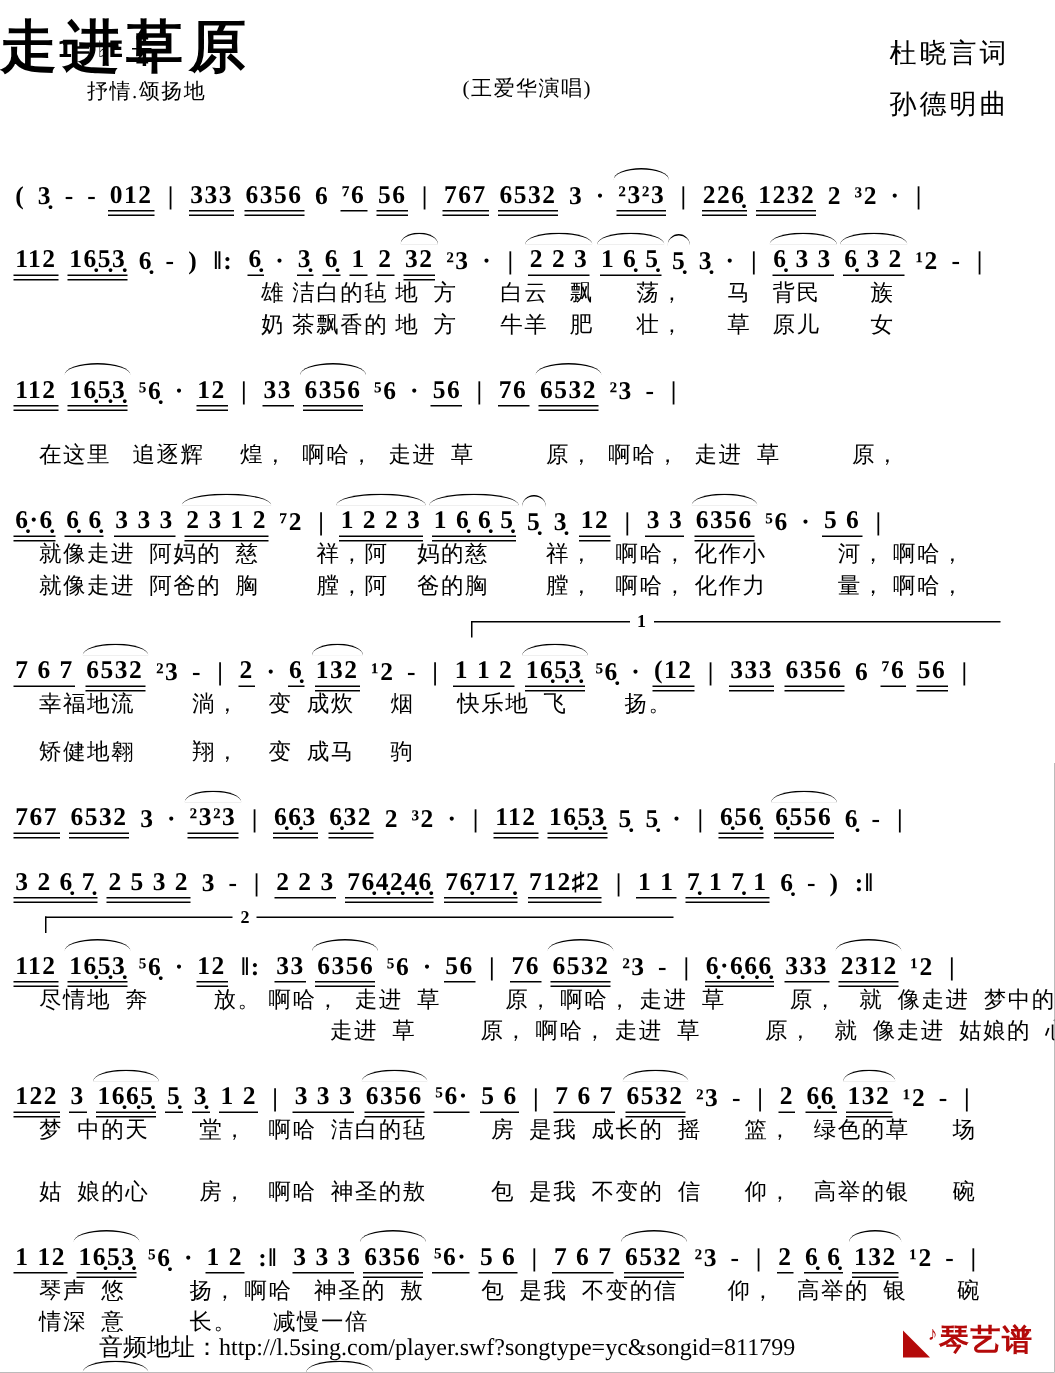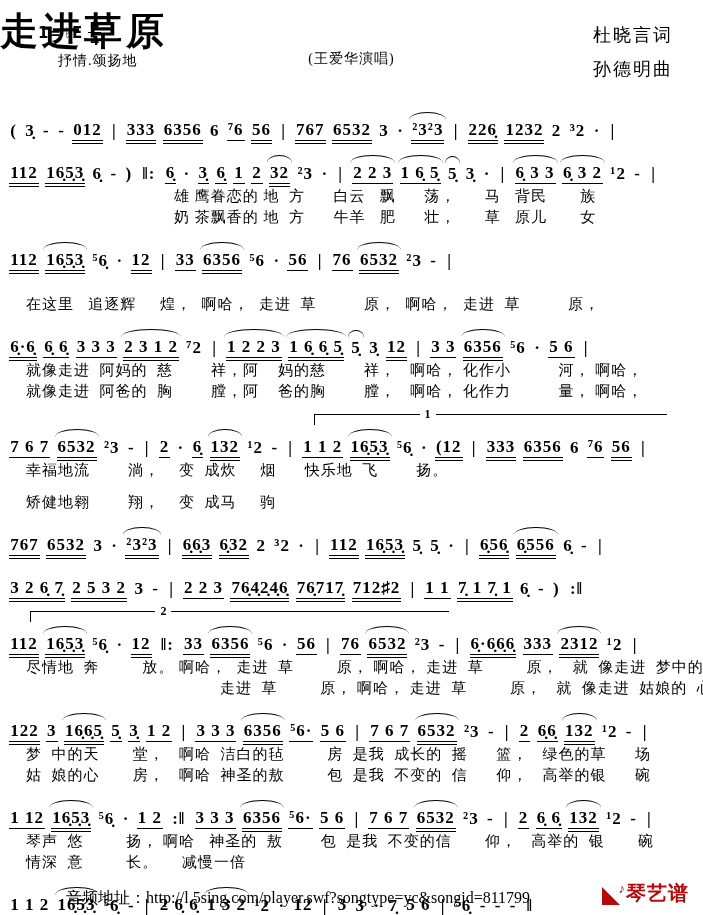--- a/index.html
+++ b/index.html
@@ -115,21 +115,21 @@
         <span class="tok slur">5̣</span>
         <span class="tok">3̣</span>
         <span class="tok">·</span>
         <span class="tok bar">|</span>
         <span class="tok u1 slur">6̣ 3 3</span>
         <span class="tok u1 slur">6̣ 3 2</span>
         <span class="tok">¹2</span>
         <span class="tok">-</span>
         <span class="tok bar">|</span>
       </div>
-      <div class="lyric-line" style="padding-left: 168px;">雄 鹰眷恋的 地  方      白云   飘      荡，      马   背民       族</div>
+      <div class="lyric-line" style="padding-left: 168px;">雄 洁白的毡 地  方      白云   飘      荡，      马   背民       族</div>
       <div class="lyric-line" style="padding-left: 168px;">奶 茶飘香的 地  方      牛羊   肥      壮，      草   原儿       女</div>
       <div class="music-line">
         <span class="tok u2">112</span>
         <span class="tok u2 slur">16̣5̣3̣</span>
         <span class="tok">⁵6̣</span>
         <span class="tok">·</span>
         <span class="tok u2">12</span>
         <span class="tok bar">|</span>
         <span class="tok u1">33</span>
         <span class="tok u2 slur">6356</span>
@@ -290,21 +290,21 @@
         <span class="tok">-</span>
         <span class="tok bar">|</span>
         <span class="tok u1">2</span>
         <span class="tok u1">6̣6̣</span>
         <span class="tok u2 slur">132</span>
         <span class="tok">¹2</span>
         <span class="tok">-</span>
         <span class="tok bar">|</span>
       </div>
       <div class="lyric-line" style="padding-left: 20px;">梦  中的天       堂，   啊哈  洁白的毡         房  是我  成长的  摇      篮，   绿色的草      场</div>
-      <div class="lyric-line" style="padding-left: 20px;">姑  娘的心       房，   啊哈  神圣的敖         包  是我  不变的  信      仰，   高举的银      碗</div>
+      <div class="lyric-line" style="padding-left: 20px; margin-top: 20px;">姑  娘的心       房，   啊哈  神圣的敖         包  是我  不变的  信      仰，   高举的银      碗</div>
       <div class="music-line">
         <span class="tok u1">1 12</span>
         <span class="tok u2 slur">16̣5̣3̣</span>
         <span class="tok">⁵6̣</span>
         <span class="tok">·</span>
         <span class="tok u1">1 2</span>
         <span class="tok bar">:‖</span>
         <span class="tok u1">3 3 3</span>
         <span class="tok u2 slur">6356</span>
         <span class="tok u1">⁵6·</span>

